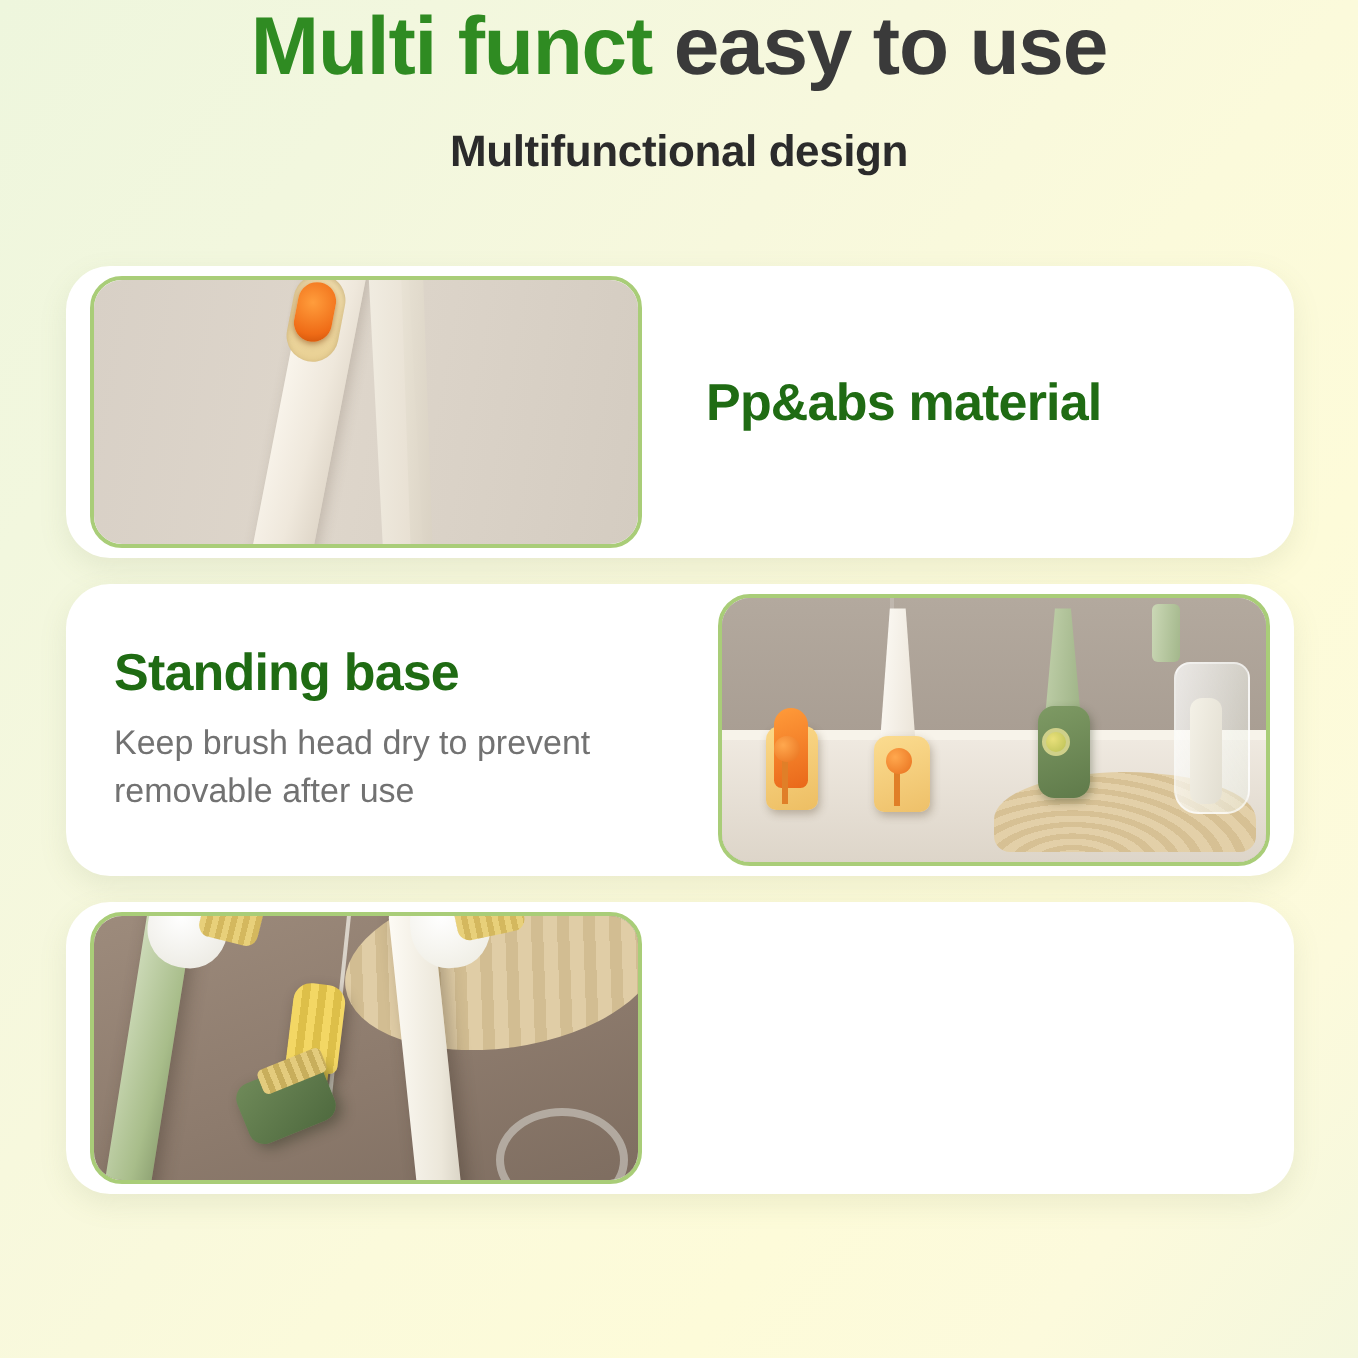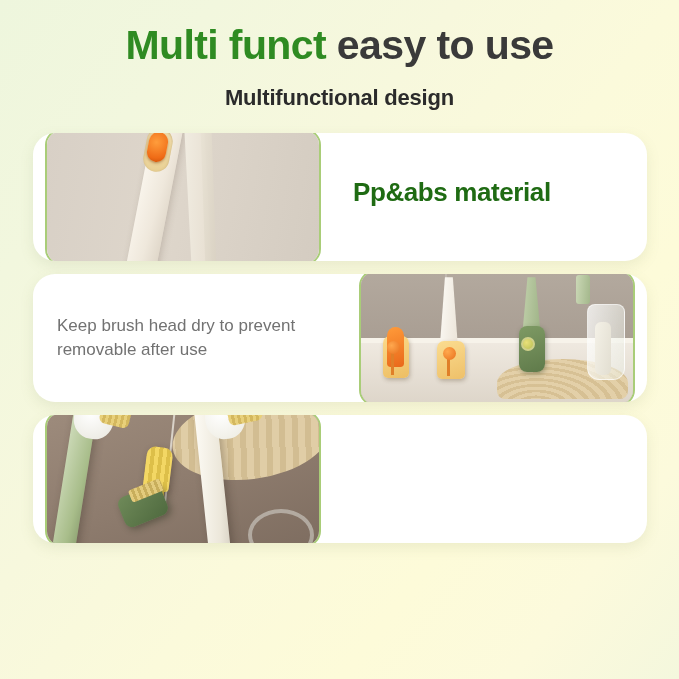--- a/index.html
+++ b/index.html
@@ -17,21 +17,21 @@
         #f2f7de 18%,
         #f7f8dd 38%,
         #fbfadb 56%,
         #fdfbd9 72%,
         #fcfadc 86%,
         #f4f7dd 100%);
     position:relative;
   }
 
   
-  .header { padding-top:22px; text-align:center; }
+  .header { text-align:center; }
 
   .title {
     font-size:41px;
     font-weight:bold;
     letter-spacing:-0.6px;
     line-height:1.15;
     white-space:nowrap;
   }
   .title .t-green { color:#2f8b22; }
   .title .t-dark  { color:#3a3a3a; }
@@ -49,21 +49,21 @@
     position:absolute;
     left:33px; top:133px;
     width:614px;
   }
 
   .card {
     position:relative;
     background:#ffffff;
     border-radius:22px;
     box-shadow:0 5px 14px rgba(120,140,90,0.13);
-    height:128px;
+    height:146px;
     margin-bottom:13px;
     display:flex;
     align-items:center;
     overflow:hidden;
   }
   .card.reverse { flex-direction:row-reverse; }
 
   
   .photo {
     width:276px;
@@ -356,20 +356,21 @@
         <div class="base base-y2"></div>
         <div class="base base-grn"></div>
         <div class="stem stem1"></div>
         <div class="stem stem2"></div>
         <div class="knob knob-o"></div>
         <div class="knob knob-o2"></div>
         <div class="knob knob-g"></div>
       </div>
     </div>
     <div class="text">
+      <div class="c-title">Standing base</div>
       <div class="c-body">Keep brush head dry to prevent removable after use</div>
     </div>
   </div>
 
   <div class="card">
     <div class="photo">
       <div class="scene ph3">
         <div class="board"></div>
         <div class="wire"></div>
         <div class="brushG"></div>

